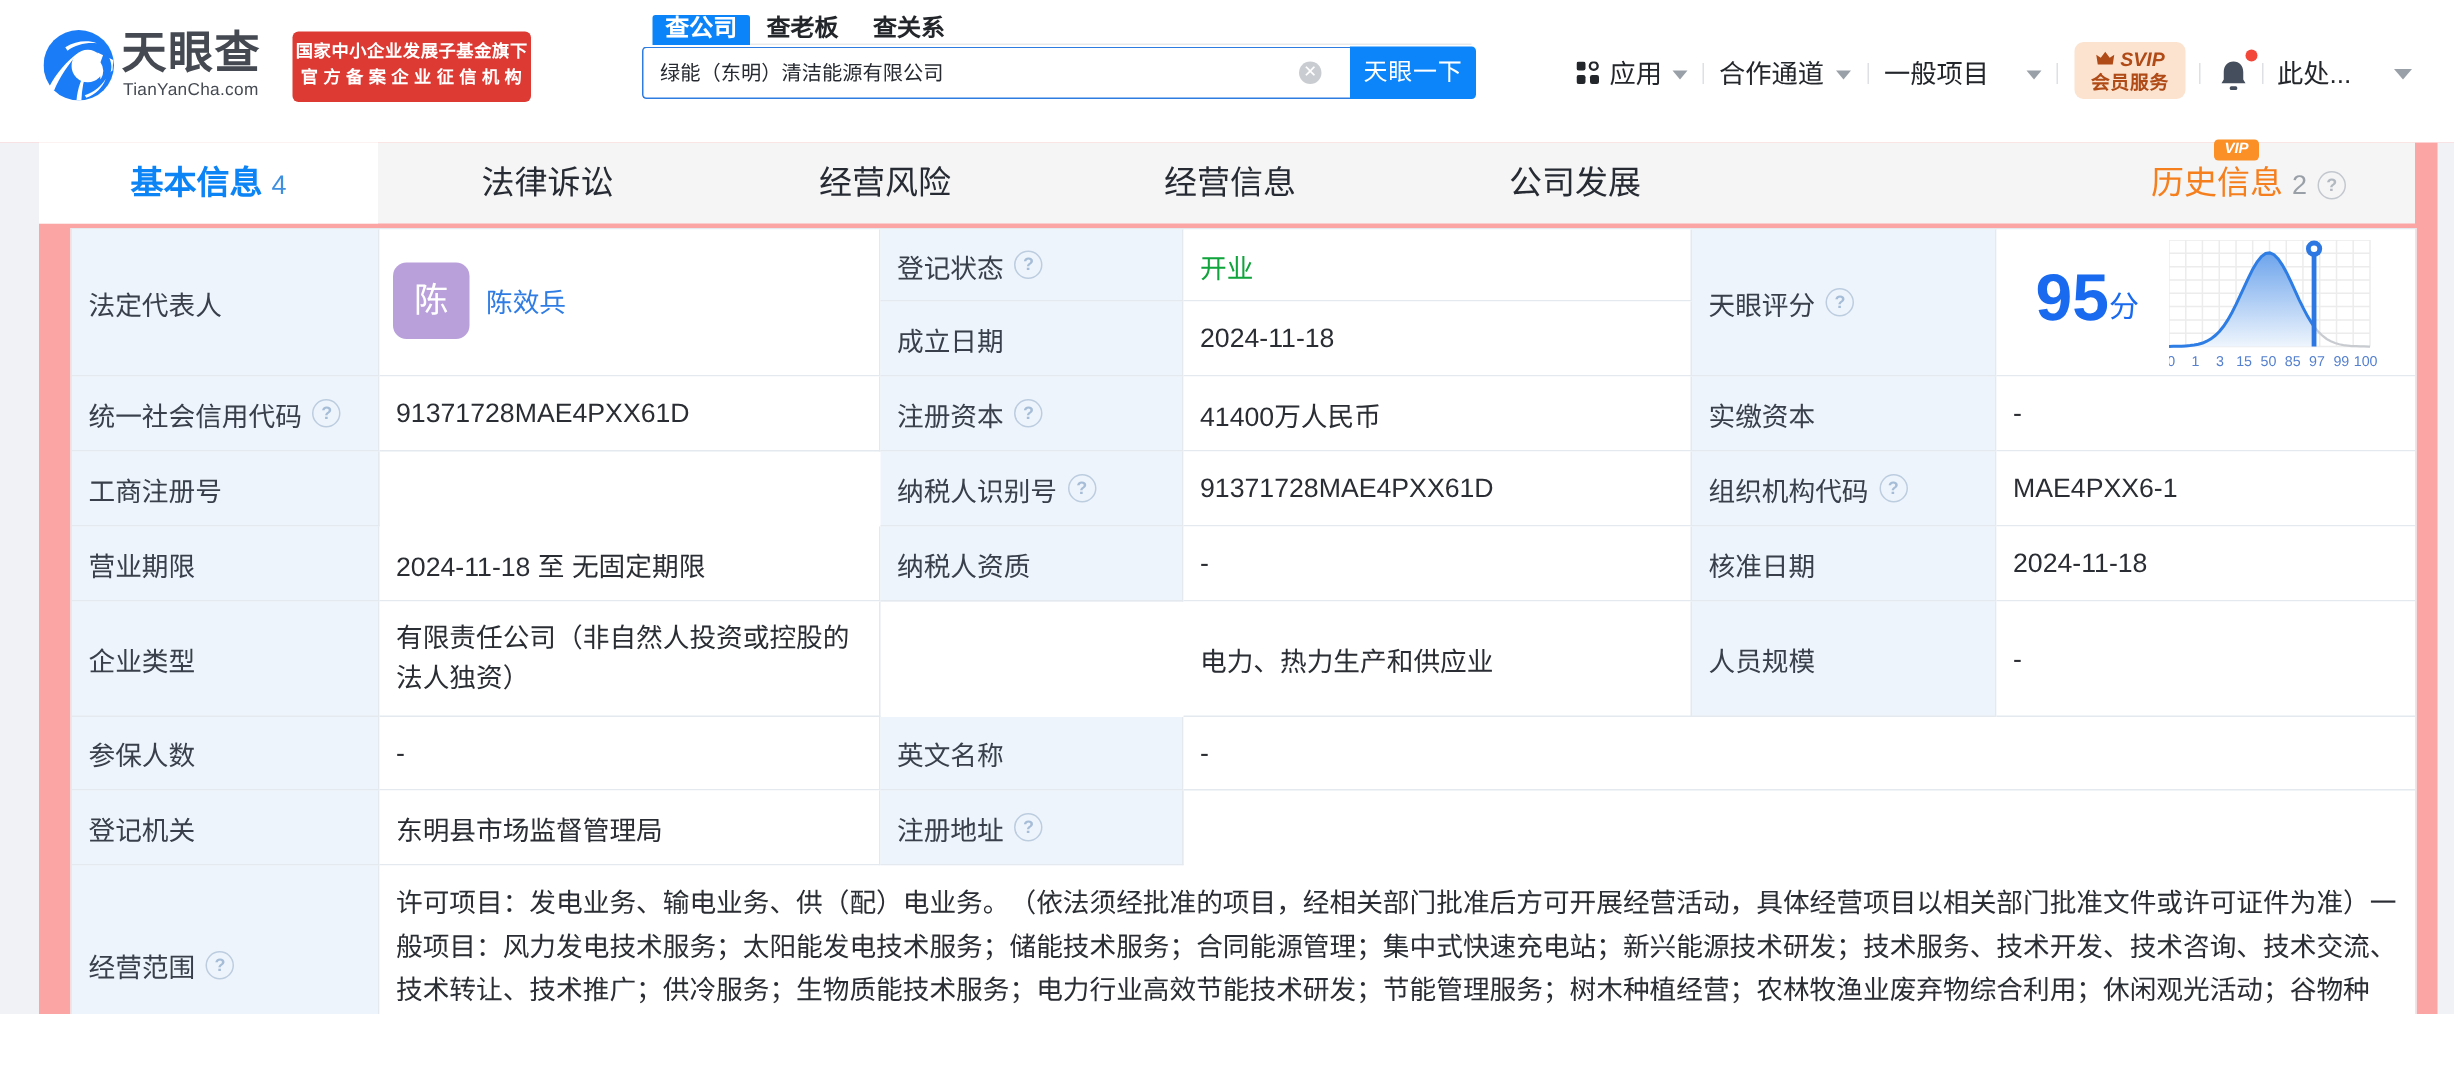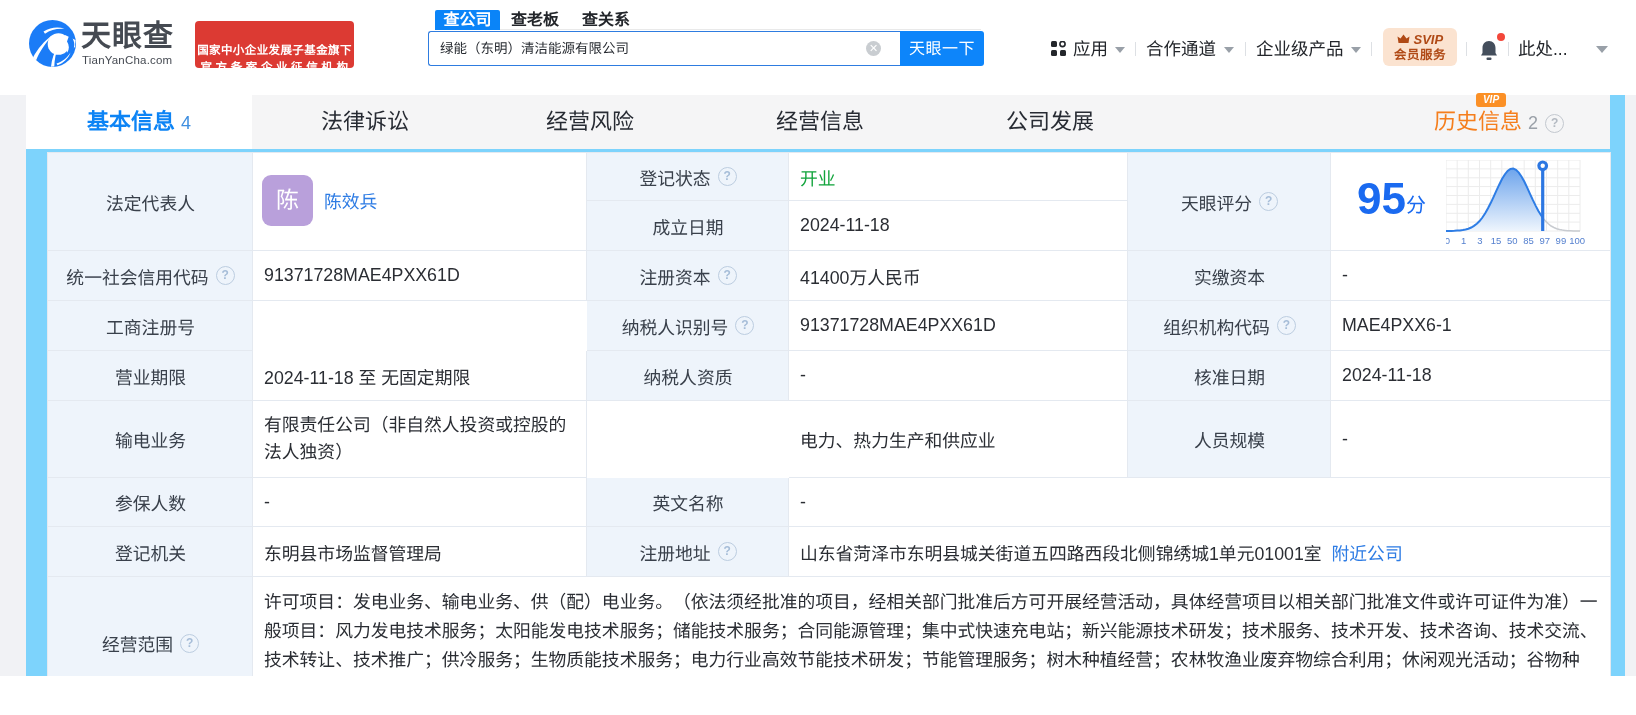--- a/index.html
+++ b/index.html
@@ -1,25 +1,25 @@
 <!DOCTYPE html>
 <html lang="zh-CN"><head>
 <meta charset="utf-8">
 <title>绿能（东明）清洁能源有限公司</title>
 <style>
 * { margin:0; padding:0; box-sizing:border-box; text-spacing-trim:space-all; }
 html,body { width:1636px; height:715px; background:#fff; font-family:"Liberation Sans",sans-serif; }
-#page { position:relative; width:1636px; height:676px; overflow:hidden; background:#7dd3fc; }
+#page { position:relative; width:1636px; height:676px; overflow:hidden; background:#fca5a5; }
 .abs { position:absolute; }
 
 #hdr { position:absolute; left:0; top:0; width:1636px; height:95px; background:#fff; }
 #logotxt { position:absolute; left:81px; top:20px; font-size:30px; line-height:31px; font-weight:bold; color:#454a52; letter-spacing:1px; }
 #logodom { position:absolute; left:82px; top:54px; font-size:11.5px; line-height:12px; font-weight:normal; color:#454a52; letter-spacing:0.2px; }
 #redbox { position:absolute; left:195px; top:21px; width:159px; height:47px; background:#dc3a33; border-radius:4px; color:#fff; font-weight:bold; text-align:center; }
-#redbox .l1 { margin-top:21px; font-size:11.5px; letter-spacing:0.4px; line-height:17px;}
+#redbox .l1 { margin-top:6px; font-size:11.5px; letter-spacing:0.4px; line-height:17px;}
 #redbox .l2 { font-size:11.5px; letter-spacing:3.6px; line-height:17px; margin-left:3px;}
 
 .stab { position:absolute; top:10px; height:20px; line-height:20px; font-size:16px; color:#23262b;font-weight:bold; }
 #stab1 { left:435px; width:65px; background:#0a84f8; color:#fff; text-align:center; border-radius:2px 2px 0 0;}
 #stabline { position:absolute; left:500px; top:29px; width:481px; height:1px; background:#e9e9e9; }
 #sinput { position:absolute; left:428px; top:31px; width:472px; height:35px; border:1.5px solid #2e7ce0; border-right:none; border-radius:3px 0 0 3px; background:#fff; }
 #sinput .txt { position:absolute; left:11px; top:9px; font-size:13.5px; line-height:16px; color:#272b31;text-align:center; }
 #sclear { position:absolute; left:866px; top:41px; width:15px; height:15px; border-radius:50%; background:#c9cdd1; color:#fff; font-size:11px; line-height:15px; text-align:center; }
 #sbtn { position:absolute; left:900px; top:31px; width:84px; height:35px; background:#0d85fa; border-radius:0 3px 3px 0; color:#fff; font-size:16px; text-align:center; line-height:35px; letter-spacing:0.5px; }
 
@@ -33,21 +33,21 @@
 
 #navrow { position:absolute; left:26px; top:95px; width:1584px; height:54px; background:#f5f5f6; }
 .ntab { position:absolute; top:0; width:226px; height:54px; text-align:center; line-height:54px; font-size:22px; color:#272b33; white-space:nowrap; }
 #ntab0 { background:#fff; color:#0d84f5; font-weight:bold; }
 
 #stripL { position:absolute; left:0; top:95px; width:26px; height:620px; background:#f1f2f5; }
 #stripR { position:absolute; left:1625px; top:95px; width:11px; height:620px; background:#f1f2f5; }
 
 #tbl { position:absolute; left:47px; top:152px; width:1564px; height:558px; border:1px solid #e4e9f0; background:#fff; }
 .cell { position:absolute; border-right:1px solid #e4e9f0; border-bottom:1px solid #e4e9f0; display:flex; align-items:center; padding:0 10px 0 11px; font-size:17.8px; }
-.lab { background:#eef4fb; color:#39404b;justify-content:center; }
+.lab { background:#eef4fb; color:#39404b; }
 .val { background:#fff; color:#2a2d33; }
 .qm { display:inline-block; width:19px; height:19px; border:1.3px solid #bccde0; border-radius:50%; color:#a6bdd8; font-size:12px; line-height:16.5px; text-align:center; margin-left:7px; flex:none; font-weight:bold;}
 a.lk { color:#2e7ce4; text-decoration:none; }
 .green { color:#12a43c; }
 </style>
 </head>
 <body>
 <div id="page">
 
   <div id="hdr">
@@ -81,21 +81,21 @@
       <circle cx="11.5" cy="3" r="2.6" fill="none" stroke="#23262b" stroke-width="1.6"></circle>
       <rect x="0" y="9" width="6" height="6" rx="1.5" fill="#23262b"></rect>
       <rect x="9" y="9" width="6" height="6" rx="1.5" fill="#23262b"></rect>
     </svg>
     <div class="hmenu" style="left:1073px">应用</div>
     <div class="harrow" style="left:1115px"></div>
     <div class="hsep" style="left:1135px"></div>
     <div class="hmenu" style="left:1146px">合作通道</div>
     <div class="harrow" style="left:1224px"></div>
     <div class="hsep" style="left:1245px"></div>
-    <div class="hmenu" style="left:1256px">企业级产品</div>
+    <div class="hmenu" style="left:1256px">一般项目</div>
     <div class="harrow" style="left:1351px"></div>
     <div class="hsep" style="left:1371px"></div>
     <div id="svip">
         <div class="l1"><svg width="13" height="11" viewBox="0 0 13 11" style="vertical-align:-1px">
             <path d="M0.5,2.5 L3.5,4.5 L6.5,0.5 L9.5,4.5 L12.5,2.5 L11.5,9 L1.5,9 Z" fill="#b04a16"></path>
           </svg> SVIP</div>
         <div class="l2">会员服务</div>
       </div>
     <div class="hsep" style="left:1466px"></div>
     <svg class="abs" style="left:1479px;top:40px" width="20" height="21" viewBox="0 0 20 21">
@@ -178,34 +178,33 @@
     <div class="cell lab" style="left:1080px;top:148px;width:203px;height:50px">组织机构代码 <span class="qm">?</span></div>
     <div class="cell val" style="left:1283px;top:148px;width:279px;height:50px;border-right:none">MAE4PXX6-1</div>
 
     <div class="cell lab" style="left:0;top:198px;width:205px;height:50px">营业期限</div>
     <div class="cell val" style="left:205px;top:198px;width:334px;height:50px">2024-11-18 至 无固定期限</div>
     <div class="cell lab" style="left:539px;top:198px;width:202px;height:50px">纳税人资质</div>
     <div class="cell val" style="left:741px;top:198px;width:339px;height:50px">-</div>
     <div class="cell lab" style="left:1080px;top:198px;width:203px;height:50px">核准日期</div>
     <div class="cell val" style="left:1283px;top:198px;width:279px;height:50px;border-right:none">2024-11-18</div>
 
-    <div class="cell lab" style="left:0;top:248px;width:205px;height:77px">输电业务</div>
+    <div class="cell lab" style="left:0;top:248px;width:205px;height:77px">企业类型</div>
     <div class="cell val" style="left:205px;top:248px;width:334px;height:77px;line-height:27px">有限责任公司（非自然人投资或控股的法人独资）</div>
     <div class="cell val" style="left:741px;top:248px;width:339px;height:77px">电力、热力生产和供应业</div>
     <div class="cell lab" style="left:1080px;top:248px;width:203px;height:77px">人员规模</div>
     <div class="cell val" style="left:1283px;top:248px;width:279px;height:77px;border-right:none">-</div>
 
     <div class="cell lab" style="left:0;top:325px;width:205px;height:49px">参保人数</div>
     <div class="cell val" style="left:205px;top:325px;width:334px;height:49px">-</div>
     <div class="cell lab" style="left:539px;top:325px;width:202px;height:49px">英文名称</div>
     <div class="cell val" style="left:741px;top:325px;width:821px;height:49px;border-right:none">-</div>
 
     <div class="cell lab" style="left:0;top:374px;width:205px;height:50px">登记机关</div>
     <div class="cell val" style="left:205px;top:374px;width:334px;height:50px">东明县市场监督管理局</div>
     <div class="cell lab" style="left:539px;top:374px;width:202px;height:50px">注册地址 <span class="qm">?</span></div>
-    <div class="cell val" style="left:741px;top:374px;width:821px;height:50px;border-right:none">山东省菏泽市东明县城关街道五四路西段北侧锦绣城1单元01001室&nbsp;&nbsp;<a class="lk">附近公司</a></div>
 
     <div class="cell lab" style="left:0;top:424px;width:205px;height:132px;border-bottom:none">经营范围 <span class="qm">?</span></div>
     <div class="cell val" style="left:205px;top:424px;width:1357px;height:132px;border-right:none;border-bottom:none;align-items:flex-start;padding-top:11px">
       <div style="width:1340px;line-height:29px">许可项目：发电业务、输电业务、供（配）电业务。（依法须经批准的项目，经相关部门批准后方可开展经营活动，具体经营项目以相关部门批准文件或许可证件为准）一般项目：风力发电技术服务；太阳能发电技术服务；储能技术服务；合同能源管理；集中式快速充电站；新兴能源技术研发；技术服务、技术开发、技术咨询、技术交流、技术转让、技术推广；供冷服务；生物质能技术服务；电力行业高效节能技术研发；节能管理服务；树木种植经营；农林牧渔业废弃物综合利用；休闲观光活动；谷物种植；豆类种植；蔬菜种植；水果种植；海水淡化处理。（除依法须经批准的项目外，凭营业执照依法自主开展经营活动）</div>
     </div>
   </div>
 </div>
 
 </body></html>

